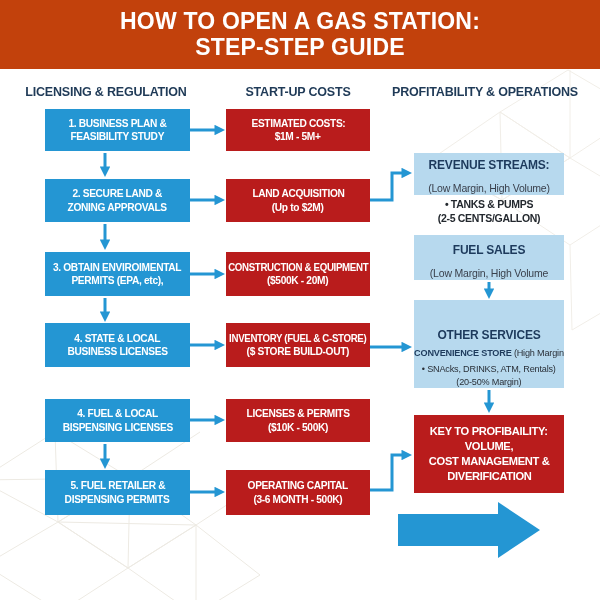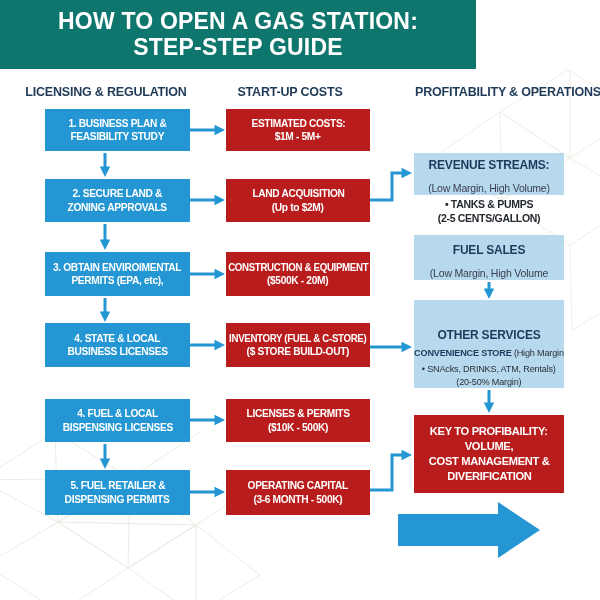--- a/index.html
+++ b/index.html
@@ -1,20 +1,20 @@
 <!DOCTYPE html>
 <html><head>
 <meta charset="utf-8">
 <style>
   * { margin:0; padding:0; box-sizing:border-box; }
   html,body { background:#fff; }
   body { font-family:"Liberation Sans", sans-serif; }
   #canvas { position:relative; width:600px; height:600px; background:#ffffff; overflow:hidden; }
 
-  .hdr { position:absolute; left:0; top:0; width:476px; height:69px; background:#0f766e;
+  .hdr { position:absolute; left:0; top:0; width:600px; height:69px; background:#c2410c;
          color:#fff; text-align:center; padding-top:8px; }
   .hdr .t { font-size:23px; font-weight:700; line-height:26px; letter-spacing:0.2px; }
 
   .colhdr { position:absolute; top:85px; font-size:12.5px; font-weight:700; color:#1f3a57;
             text-align:center; white-space:nowrap; transform:translateX(-50%); letter-spacing:-0.2px; }
 
   .box { position:absolute; display:flex; flex-direction:column; align-items:center;
          justify-content:center; text-align:center; }
   .blue  { background:#2496d3;margin-left:12px; }
   .green { background:#b91c1c; }
@@ -56,22 +56,22 @@
       <path d="M500,112 L502,200 M570,158 L570,70 M430,160 L502,200"></path>
     </g>
   </svg>
 
   <div class="hdr">
     <div class="t">HOW TO OPEN A GAS STATION:</div>
     <div class="t">STEP-STEP GUIDE</div>
   </div>
 
   <div class="colhdr" style="left:106px;">LICENSING &amp; REGULATION</div>
-  <div class="colhdr" style="left:290px;">START-UP COSTS</div>
-  <div class="colhdr" style="left:485px;margin-left:23px;">PROFITABILITY &amp; OPERATIONS</div>
+  <div class="colhdr" style="left:298px;">START-UP COSTS</div>
+  <div class="colhdr" style="left:485px;">PROFITABILITY &amp; OPERATIONS</div>
 
   <svg class="lines" width="600" height="600" viewBox="0 0 600 600">
     <defs>
       <marker id="ah" viewBox="0 0 10 10" refX="0.5" refY="5" markerWidth="3.5" markerHeight="3.5" orient="auto">
         <path d="M0,0 L10,5 L0,10 Z" fill="#2496d3"></path>
       </marker>
     </defs>
     <g stroke="#2496d3" stroke-width="3" fill="none">
       <path d="M105,153 V167" marker-end="url(#ah)"></path>
       <path d="M105,224 V240" marker-end="url(#ah)"></path>

